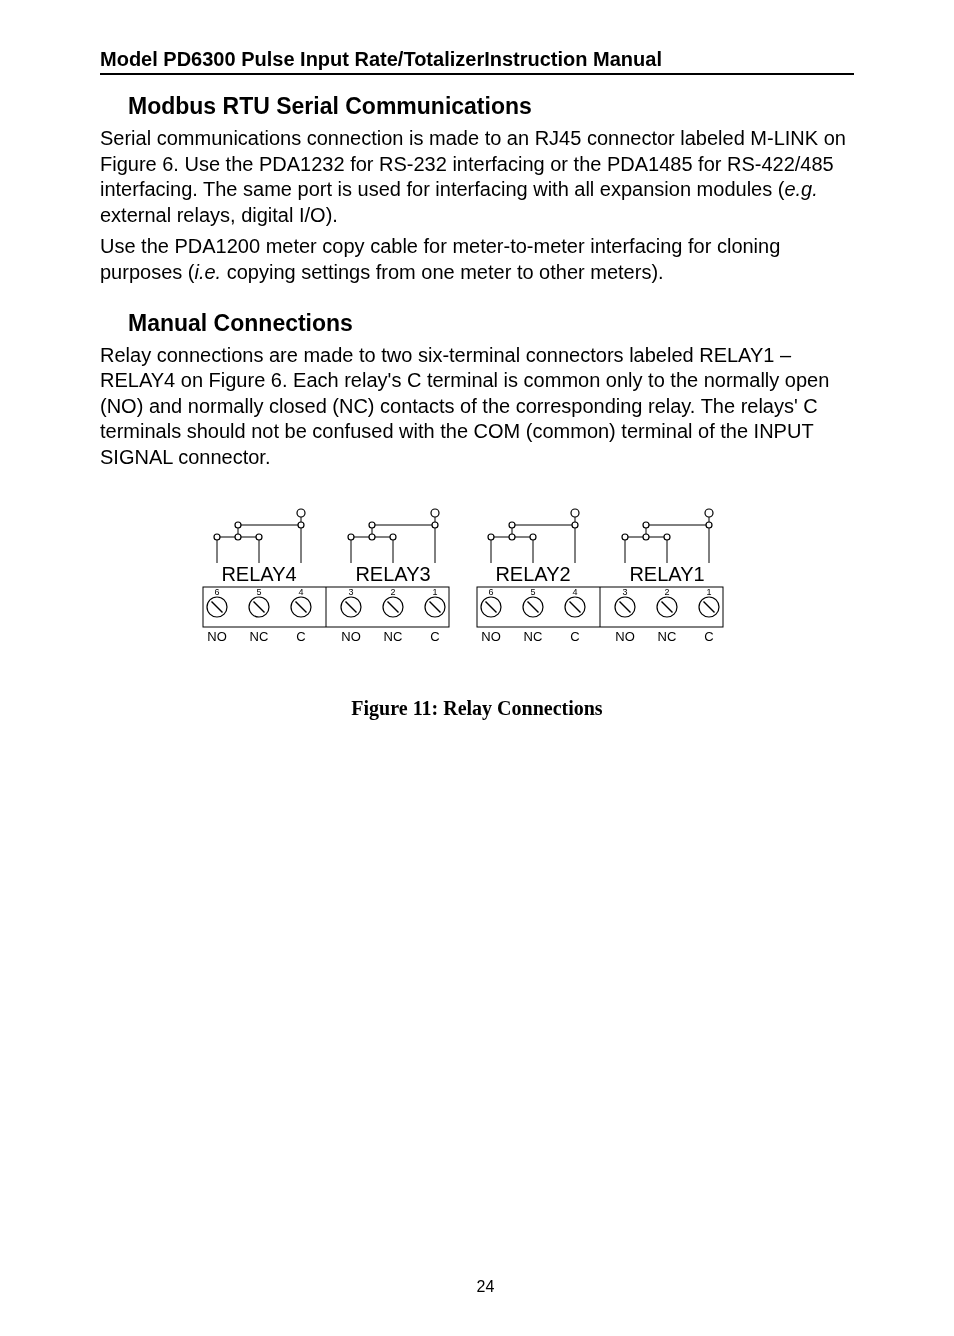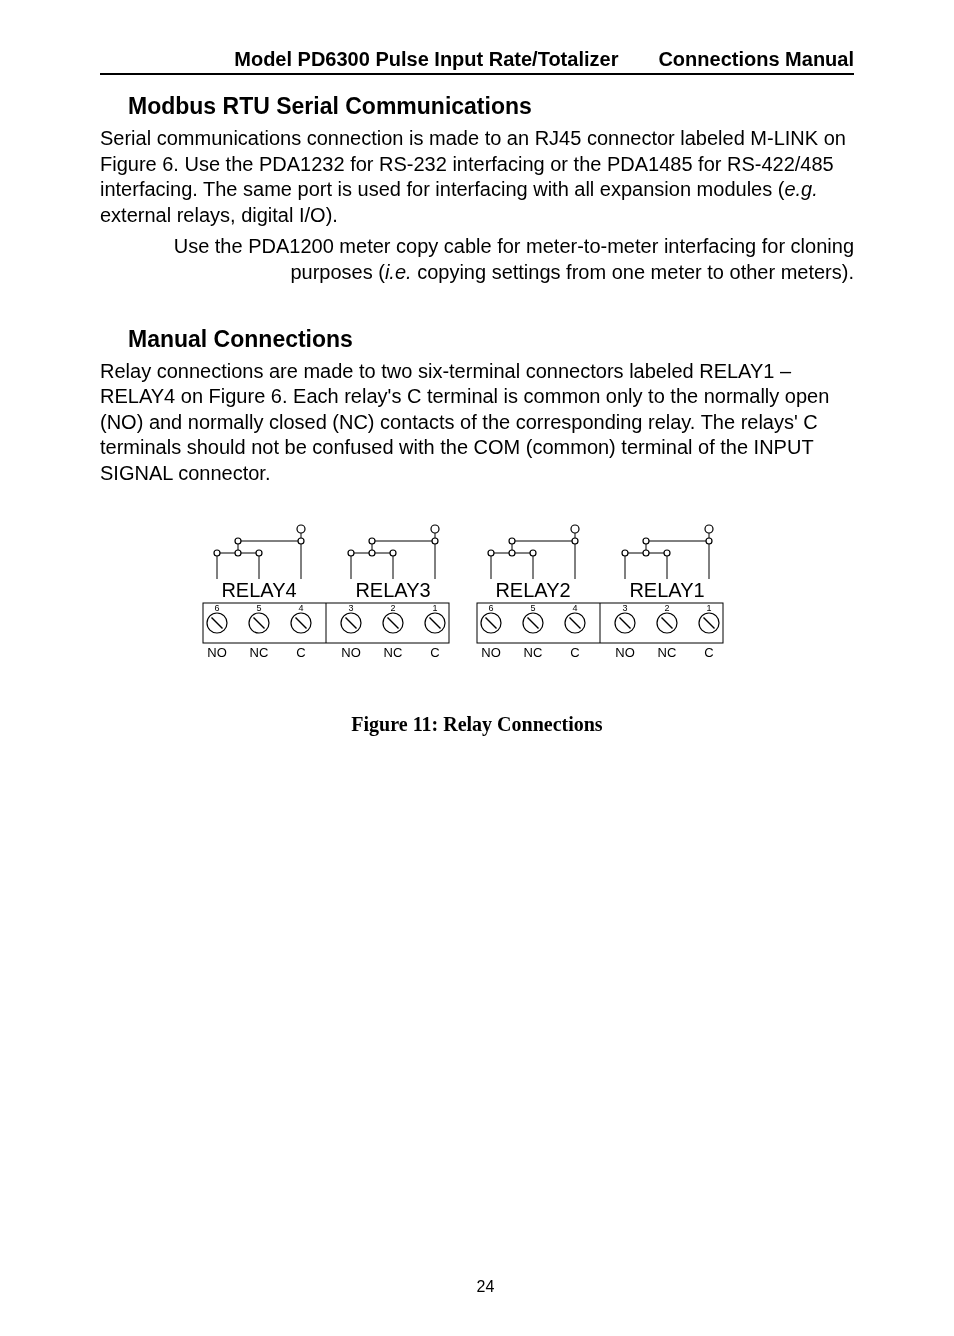--- a/index.html
+++ b/index.html
@@ -7,25 +7,24 @@
       width: 954px;
       height: 1336px;
       background: #fff;
       font-family: Arial, Helvetica, sans-serif;
       color: #000;
       padding: 48px 100px 40px 100px;
       position: relative;
     }
     .header-row {
       display: flex;
-      justify-content: flex-end;
+      justify-content: flex-start;
       font-weight: bold;
       font-size: 20px;
       margin-bottom: 2px;
-      gap: 40px;
     }
     .header-rule {
       border: none;
       border-top: 2px solid #000;
       margin-bottom: 18px;
     }
     .section-title {
       font-size: 23px;
       font-weight: bold;
       margin-left: 28px;
@@ -56,29 +55,29 @@
       left: 17px; right: 0;
       text-align: center;
       font-size: 16px;
     }
   </style>
 </head>
 <body>
 
 <div class="header-row">
   <span>Model PD6300 Pulse Input Rate/Totalizer</span>
-  <span>Connections Manual</span>
+  <span>Instruction Manual</span>
 </div>
 <hr class="header-rule">
 
 <div class="section-title">Modbus RTU Serial Communications</div>
 <p class="body-text">
   <span>Serial communications connection is made to an RJ45 connector labeled M-LINK on Figure 6. Use the PDA1232 for RS-232 interfacing or the PDA1485 for RS-422/485 interfacing. The same port is used for interfacing with all expansion modules (</span><em>e.g.</em><span> external relays, digital I/O).</span>
 </p>
-<p class="body-text" style="margin-bottom:40px;text-align:right;">
+<p class="body-text" style="margin-bottom:24px;">
   <span>Use the PDA1200 meter copy cable for meter-to-meter interfacing for cloning purposes (</span><em>i.e.</em><span> copying settings from one meter to other meters).</span>
 </p>
 
 <div class="section-title">Manual Connections</div>
 <p class="body-text">Relay connections are made to two six-terminal connectors labeled RELAY1 – RELAY4 on Figure 6. Each relay's C terminal is common only to the normally open (NO) and normally closed (NC) contacts of the corresponding relay. The relays' C terminals should not be confused with the COM (common) terminal of the INPUT SIGNAL connector.</p>
 
 <div class="fig-wrap">
   <svg class="relay-diagram" width="560" height="170" viewBox="0 0 560 170">
     <g id="relay-groups">
         <rect x="6" y="90" width="246" height="40" fill="none" stroke="#000" stroke-width="1"></rect>

